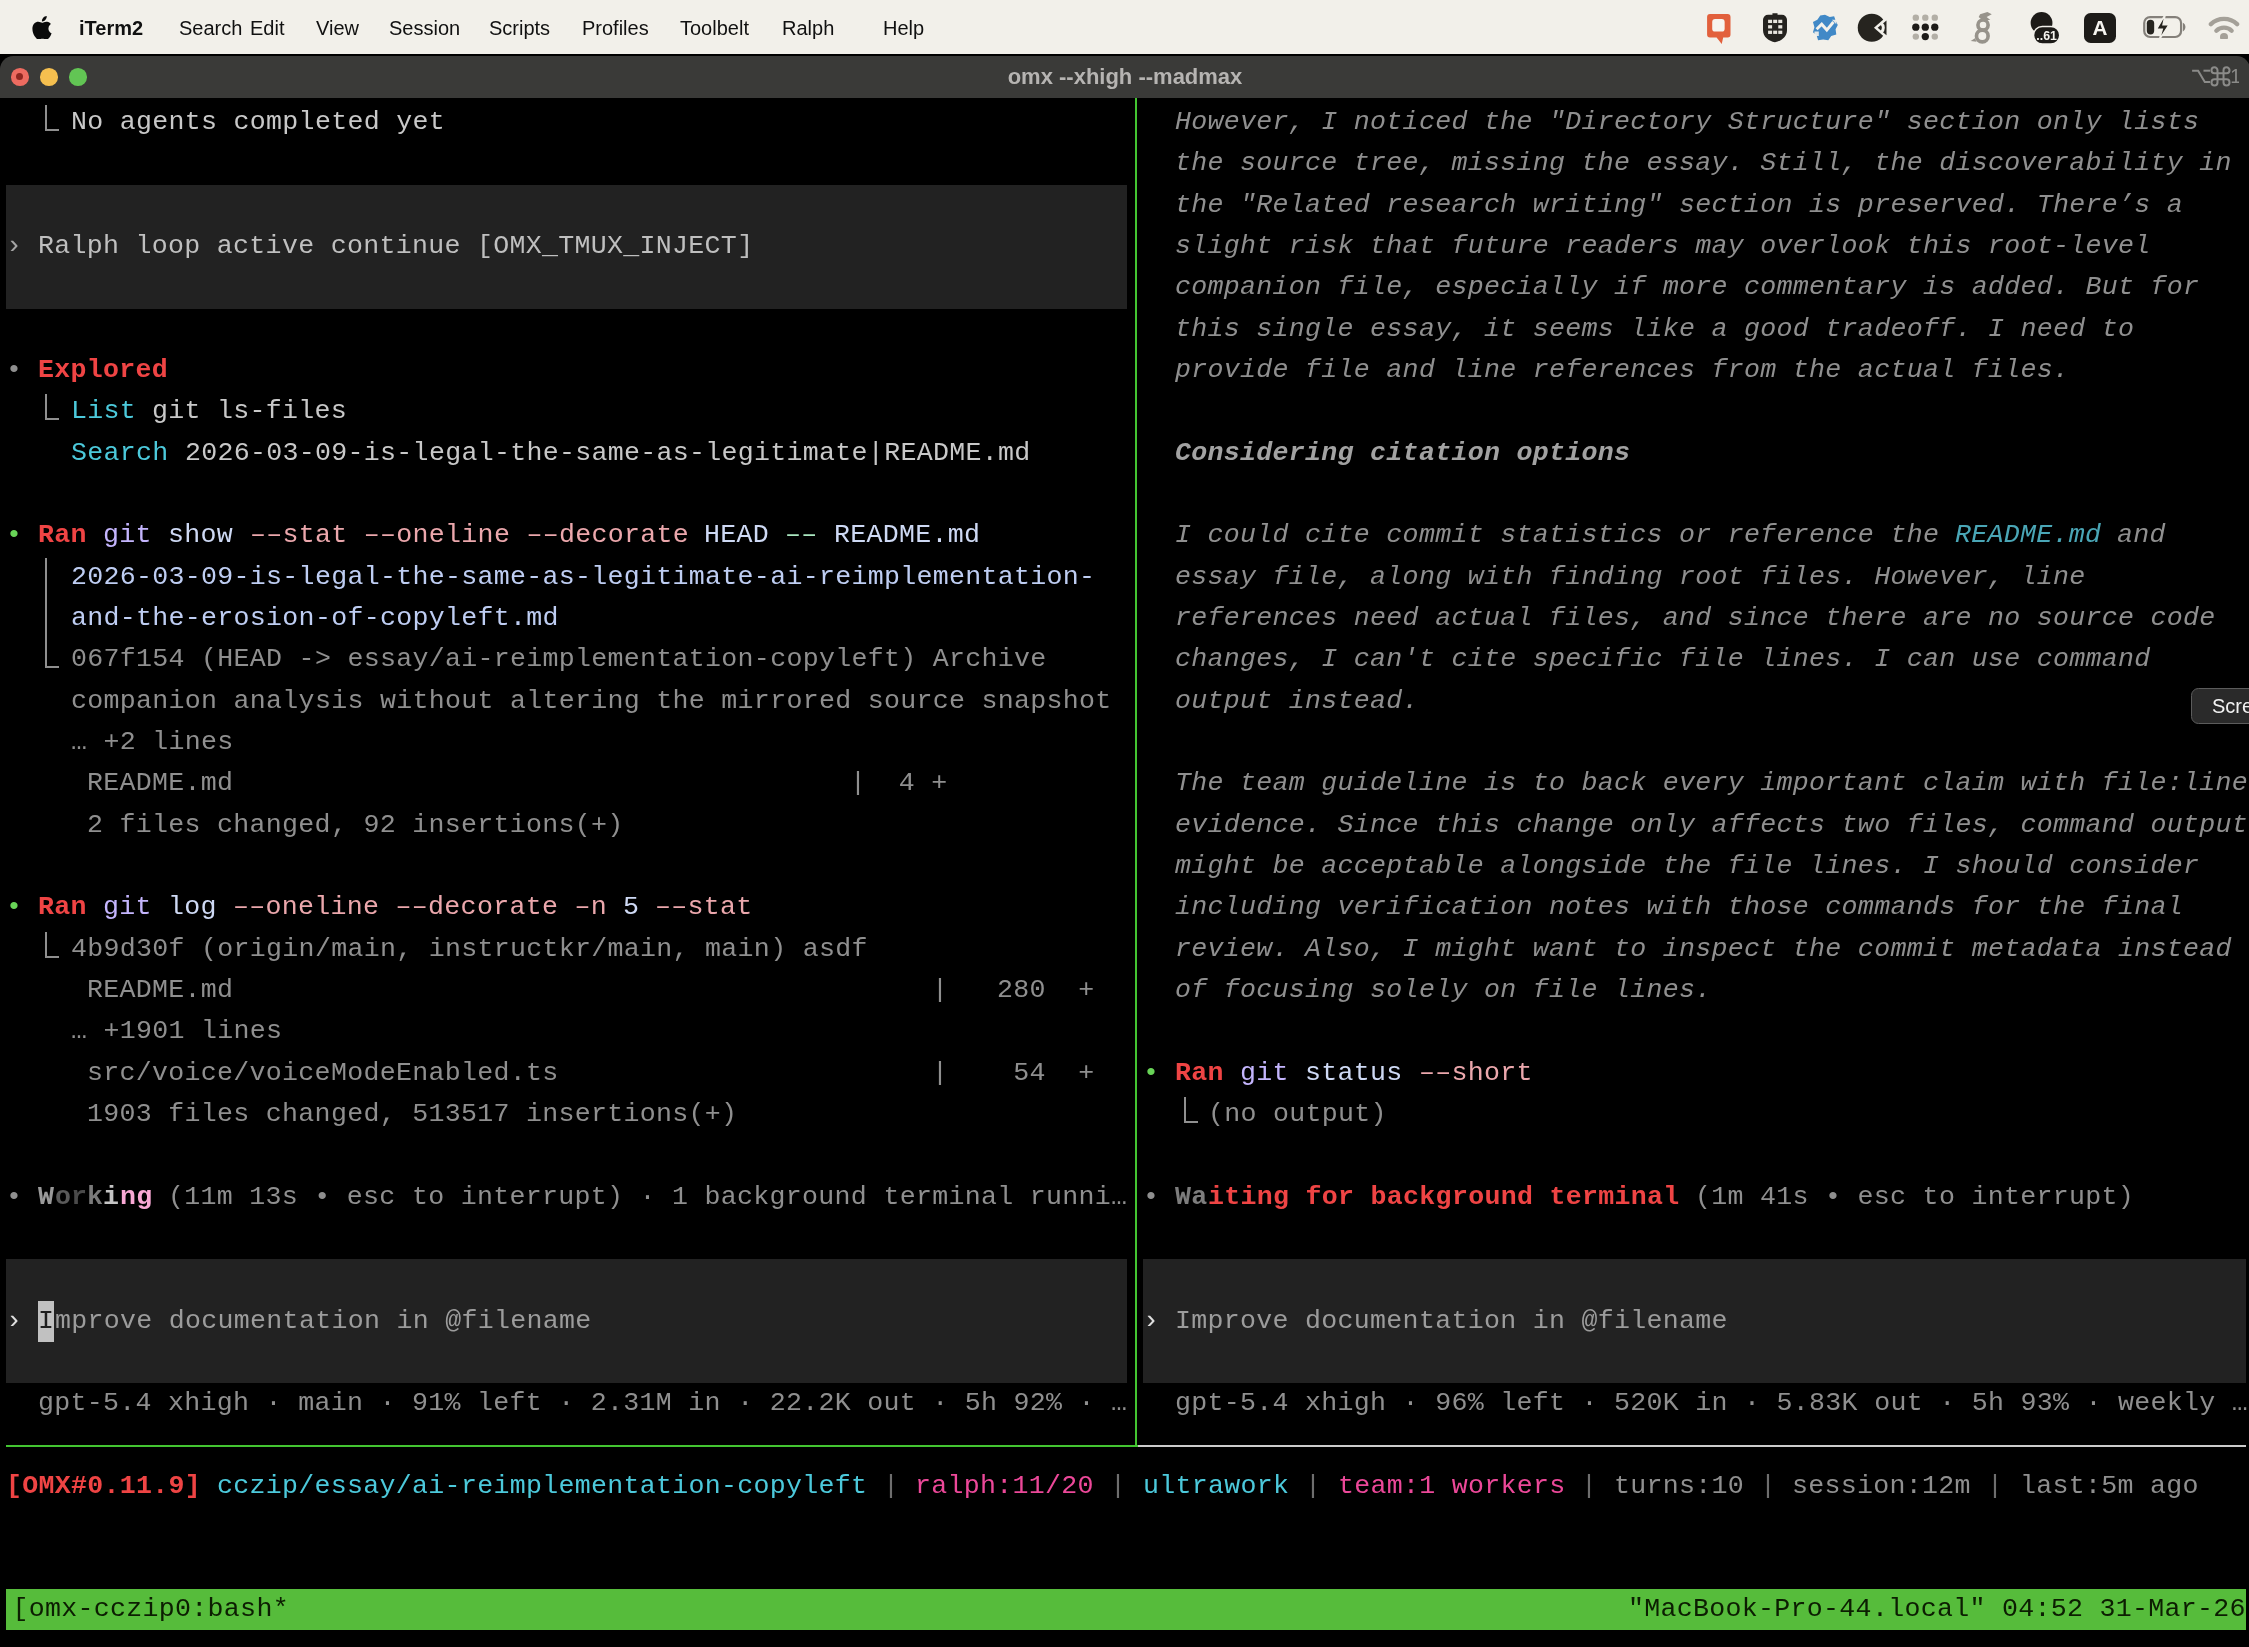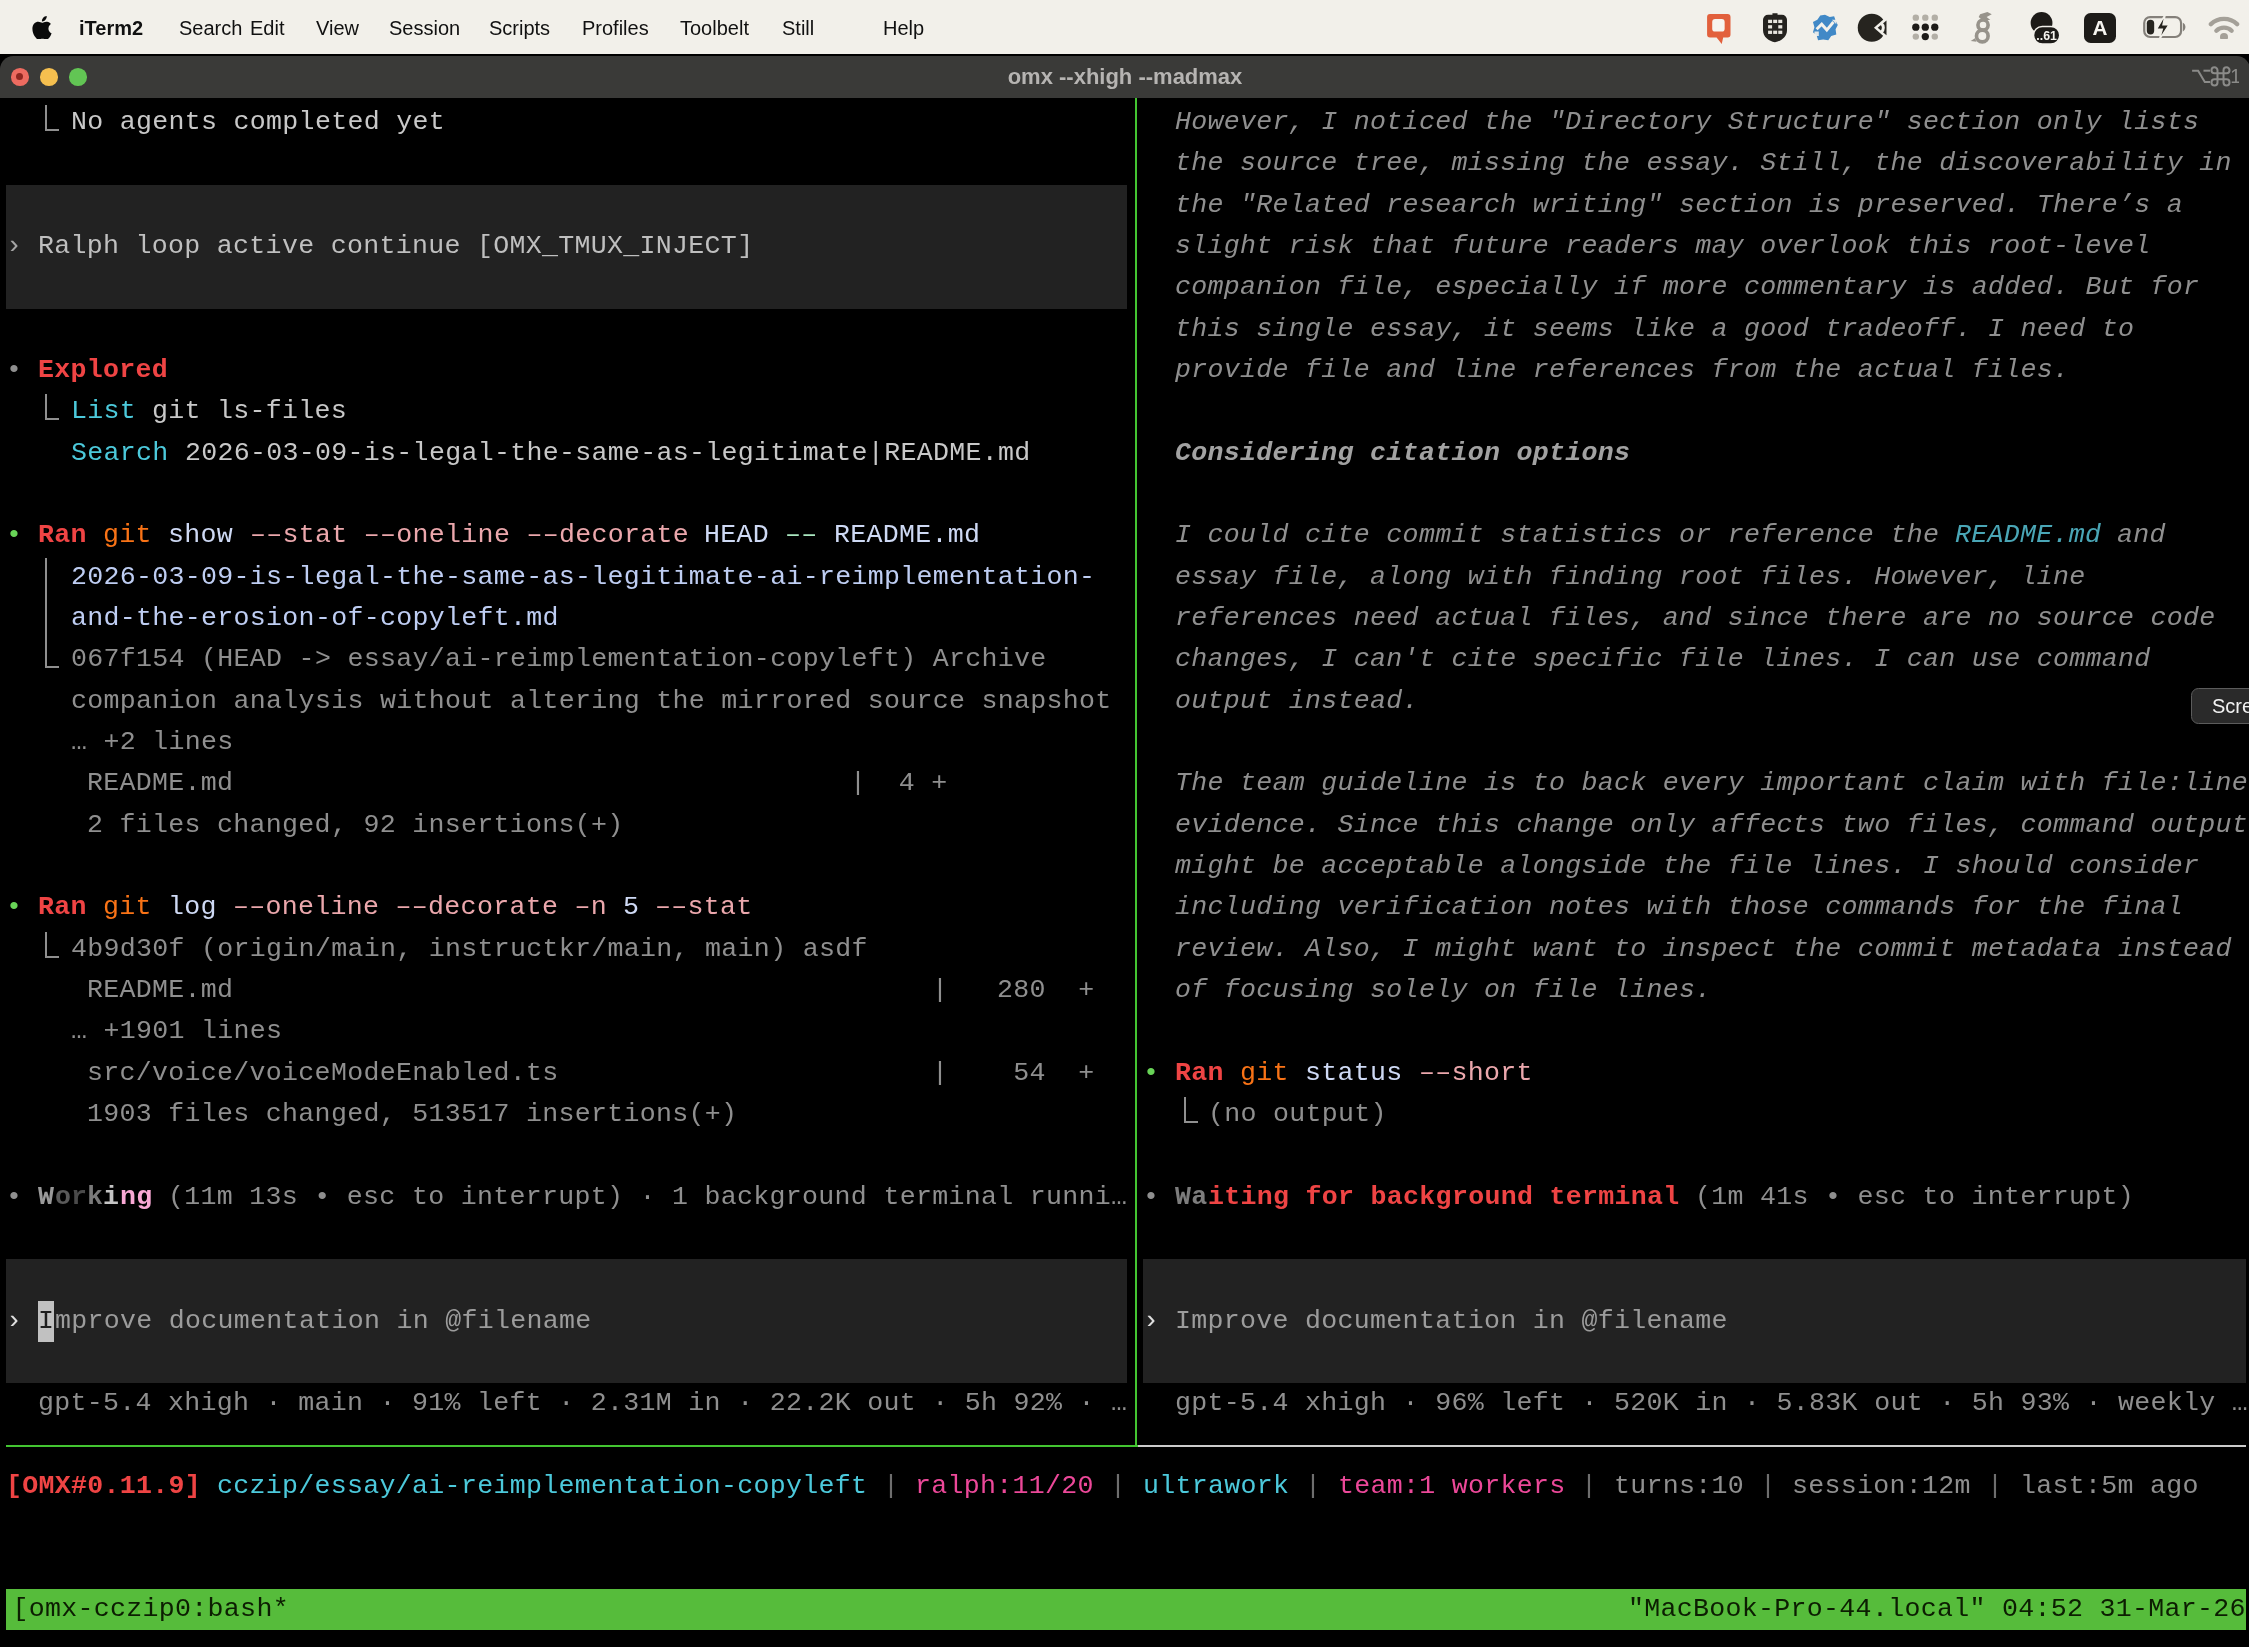--- a/index.html
+++ b/index.html
@@ -1,18 +1,18 @@
 <!DOCTYPE html>
 <html style="font-size:11.8px"><head><meta charset="utf-8"><style>
 html,body{margin:0;padding:0;background:#000;}
 body{width:2250px;height:1648px;position:relative;overflow:hidden;}
 .t{position:absolute;font-family:"Liberation Mono",monospace;font-size:26.6px;line-height:41px;height:41px;letter-spacing:0.3px;white-space:pre;}
 .b{font-weight:bold}.i{font-style:italic}
 .fg{color:#c8c8c8}.wt{color:#ef4444;font-weight:bold}.dim{color:#8f8f8f}
-.cy{color:#4cc9db}.bl{color:#f97316}.lv{color:#ced9f4}.fn{color:#becdf2}
+.cy{color:#4cc9db}.bl{color:#c4b5fd}.lv{color:#ced9f4}.fn{color:#becdf2}
 .pk{color:#eba7ac}.mn{color:#aae7c0}.gn{color:#68d457}.pr{color:#dedede}
 .inp{color:#9c9c9c}.hd{color:#a2a2a2}.tl{color:#4aa6b6}.pg{color:#a5a5a5}.rl{color:#bfbfbf}
 .s1{color:#9a9a9a}.s2{color:#5a5a5a}.s3{color:#4a4a4a}.s4{color:#7a7a7a}.s5{color:#c4c4c4}.s6{color:#f9a8d4}.s2r{color:#7d7d7d}
 .pnl{position:absolute;background:#222222;}
 .cor{position:absolute;width:11.8px;height:24px;border-left:2.2px solid #8f8f8f;border-bottom:2.2px solid #8f8f8f;}
 .mi{position:absolute;top:0;height:50px;line-height:56px;font-family:"Liberation Sans",sans-serif;font-size:20px;color:#111;}
 </style></head><body>
 
 <div style="position:absolute;left:0;top:0;width:2250px;height:54px;background:#f2f0ea"></div>
 <svg style="position:absolute;left:32px;top:15.5px" width="20" height="23.6" viewBox="0 0 814 1000">
@@ -20,21 +20,21 @@
   </svg>
 
 <div class="mi" style="left:79px;font-weight:bold">iTerm2</div>
 <div class="mi" style="left:179px">Search</div>
 <div class="mi" style="left:250px">Edit</div>
 <div class="mi" style="left:316px">View</div>
 <div class="mi" style="left:389px">Session</div>
 <div class="mi" style="left:489px">Scripts</div>
 <div class="mi" style="left:582px">Profiles</div>
 <div class="mi" style="left:680px">Toolbelt</div>
-<div class="mi" style="left:782px">Still</div>
+<div class="mi" style="left:782px">Ralph</div>
 <div class="mi" style="left:883px">Help</div>
 
 <svg style="position:absolute;left:1707px;top:14px" width="23.6" height="30" viewBox="0 0 32 41">
 <path fill="#e2603c" d="M4 0 h24 a4 4 0 0 1 4 4 v24 a4 4 0 0 1 -4 4 h-6 l-2 9 -7-9 h-9 a4 4 0 0 1 -4-4 v-24 a4 4 0 0 1 4-4 z"></path>
 <rect x="7" y="7" width="17" height="17" rx="4" fill="#f6f4ef"></rect>
   </svg>
 
 <svg style="position:absolute;left:1763px;top:13.3px" width="24" height="29.5" viewBox="0 0 33 40">
 <path fill="#25231f" d="M13 0 h7 v2 h6 a7 7 0 0 1 7 7 v14 c0 10 -8 15 -16.5 17 C8 38 0 33 0 23 V9 a7 7 0 0 1 7 -7 h6 z"></path>
 <g fill="#e8e5de">

